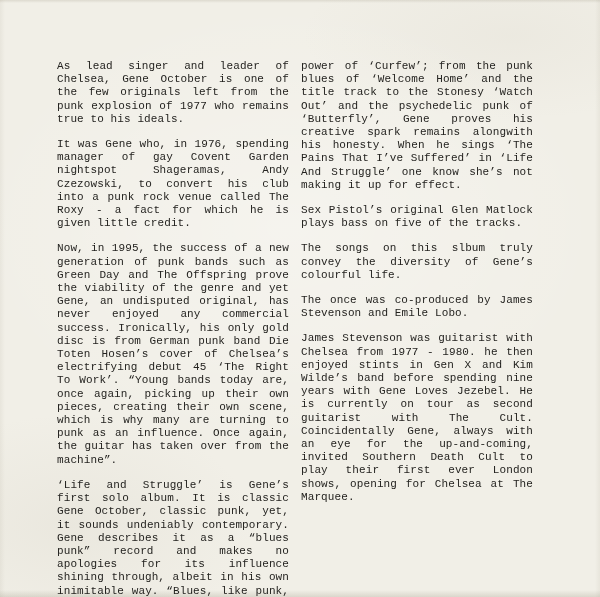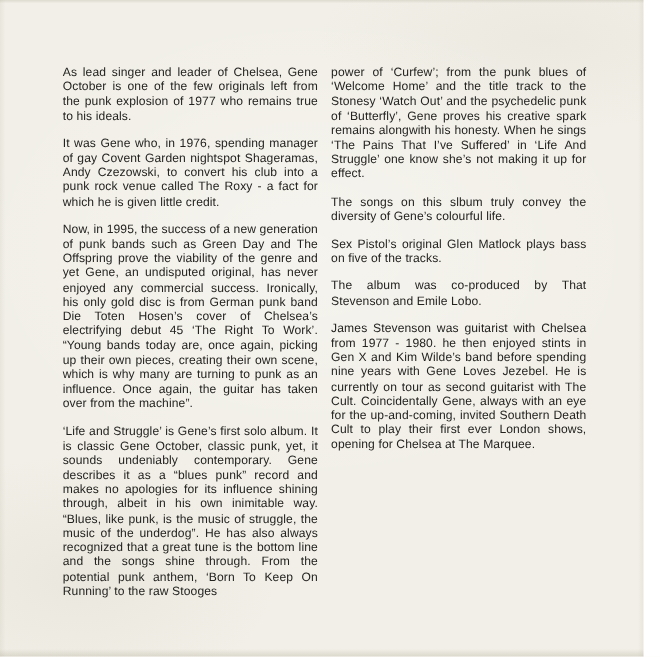--- a/index.html
+++ b/index.html
@@ -2,35 +2,34 @@
 <html><head>
 <meta charset="utf-8">
 <style>
   html, body {
     margin: 0;
     padding: 0;
     background: #ffffff;
   }
   .page {
     position: relative;
-    width: 548px;
+    width: 600px;
     height: 597px;
     overflow: hidden;
     background-color: #f1efe7;
     background-image:
       radial-gradient(ellipse 420px 300px at 48% 38%, rgba(255,255,255,0.30), rgba(255,255,255,0) 75%),
       radial-gradient(ellipse 260px 160px at 12% 88%, rgba(173,165,143,0.10), rgba(173,165,143,0) 70%),
       radial-gradient(ellipse 300px 120px at 85% 6%, rgba(173,165,143,0.08), rgba(173,165,143,0) 70%),
       linear-gradient(to bottom, rgba(150,143,122,0.22) 0px, rgba(150,143,122,0) 3px),
       linear-gradient(to top, rgba(150,143,122,0.25) 0px, rgba(150,143,122,0) 7px),
       linear-gradient(to right, rgba(150,143,122,0.10) 0px, rgba(150,143,122,0) 5px),
       linear-gradient(to left, rgba(150,143,122,0.10) 0px, rgba(150,143,122,0) 5px);
-    font-family: Liberation Sans, sans-serif;
+    font-family: Liberation Mono, monospace;
     color: #242320;
-    padding-left: 37px;
   }
   .column {
     position: absolute;
     top: 60px;
     width: 232px;
     font-size: 11px;
     line-height: 13.2px;
     letter-spacing: 0.1px;
   }
   .column-left  { left: 57px; }
@@ -48,19 +47,19 @@
 
   <div class="column column-left">
     <p>As lead singer and leader of Chelsea, Gene October is one of the few originals left from the punk explosion of 1977 who remains true to his ideals.</p>
     <p>It was Gene who, in 1976, spending manager of gay Covent Garden nightspot Shageramas, Andy Czezowski, to convert his club into a punk rock venue called The Roxy - a fact for which he is given little credit.</p>
     <p>Now, in 1995, the success of a new generation of punk bands such as Green Day and The Offspring prove the viability of the genre and yet Gene, an undisputed original, has never enjoyed any commercial success. Ironically, his only gold disc is from German punk band Die Toten Hosen’s cover of Chelsea’s electrifying debut 45 ‘The Right To Work’. “Young bands today are, once again, picking up their own pieces, creating their own scene, which is why many are turning to punk as an influence. Once again, the guitar has taken over from the machine”.</p>
     <p>‘Life and Struggle’ is Gene’s first solo album. It is classic Gene October, classic punk, yet, it sounds undeniably contemporary. Gene describes it as a “blues punk” record and makes no apologies for its influence shining through, albeit in his own inimitable way. “Blues, like punk, is the music of struggle, the music of the underdog”. He has also always recognized that a great tune is the bottom line and the songs shine through. From the potential punk anthem, ‘Born To Keep On Running’ to the raw Stooges</p>
   </div>
 
   <div class="column column-right">
     <p>power of ‘Curfew’; from the punk blues of ‘Welcome Home’ and the title track to the Stonesy ‘Watch Out’ and the psychedelic punk of ‘Butterfly’, Gene proves his creative spark remains alongwith his honesty. When he sings ‘The Pains That I’ve Suffered’ in ‘Life And Struggle’ one know she’s not making it up for effect.</p>
+    <p>Sex Pistol’s original Glen Matlock plays bass on five of the tracks.</p>
     <p>The songs on this slbum truly convey the diversity of Gene’s colourful life.</p>
-    <p>Sex Pistol’s original Glen Matlock plays bass on five of the tracks.</p>
-    <p>The album was co-produced by That Stevenson and Emile Lobo.</p>
+    <p>The once was co-produced by James Stevenson and Emile Lobo.</p>
     <p>James Stevenson was guitarist with Chelsea from 1977 - 1980. he then enjoyed stints in Gen X and Kim Wilde’s band before spending nine years with Gene Loves Jezebel. He is currently on tour as second guitarist with The Cult. Coincidentally Gene, always with an eye for the up-and-coming, invited Southern Death Cult to play their first ever London shows, opening for Chelsea at The Marquee.</p>
   </div>
 
 </div>
 
 </body></html>

